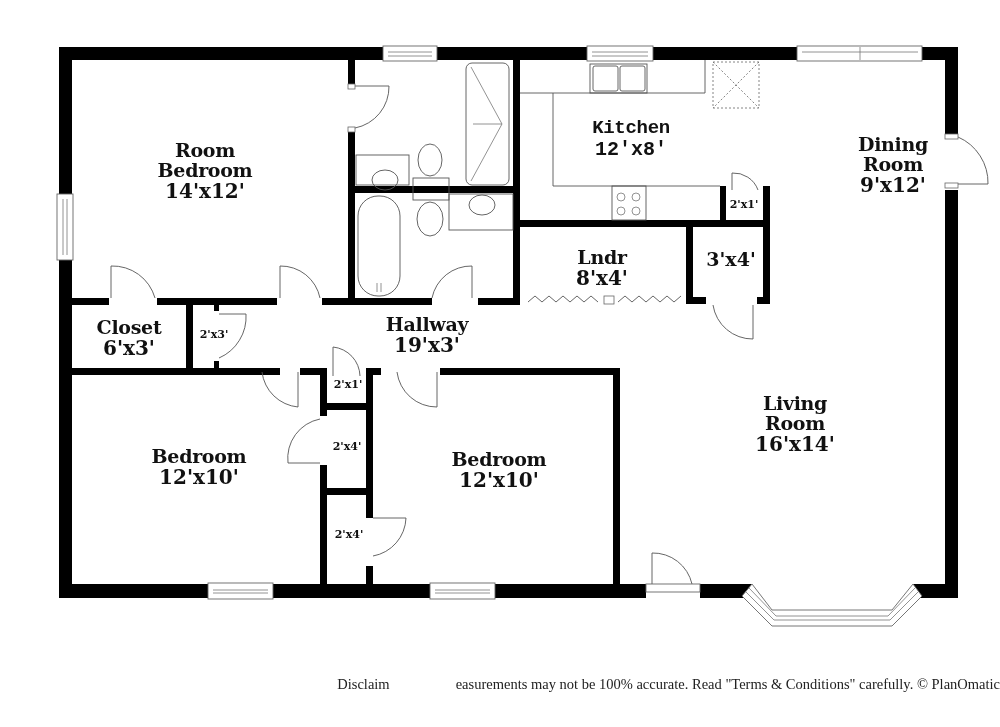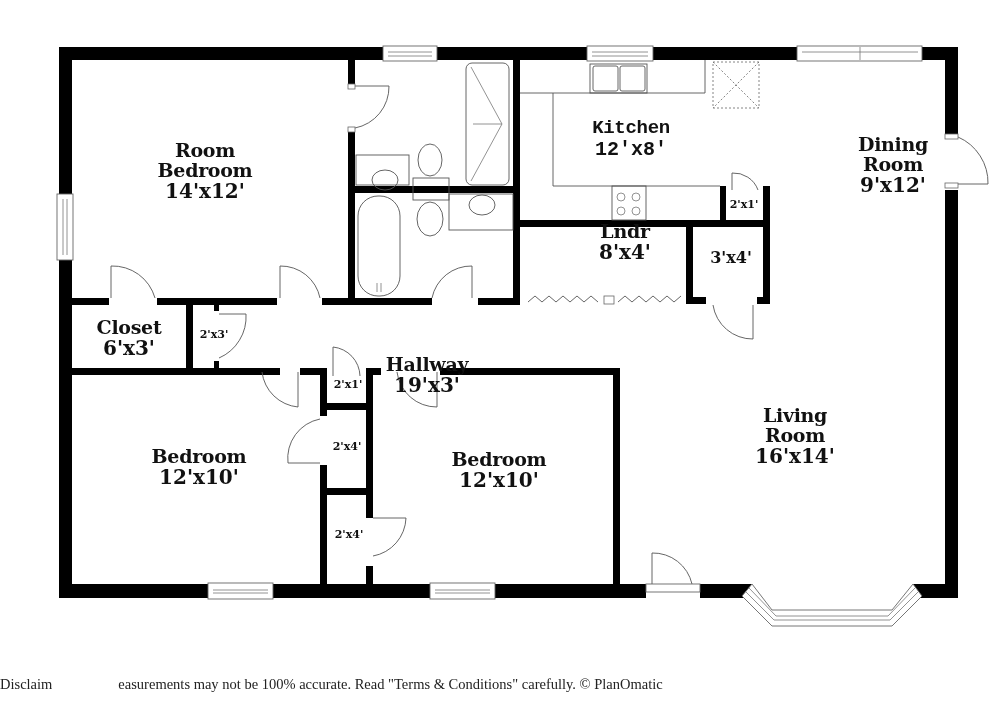--- a/index.html
+++ b/index.html
@@ -8,22 +8,22 @@
   .wall { fill: #000000; }
   .thin { fill: none; stroke: #555555; stroke-width: 0.9; }
   .thin-light { fill: none; stroke: #777777; stroke-width: 0.8; }
   .dash { fill: none; stroke: #666666; stroke-width: 0.8; stroke-dasharray: 2 2; }
   .win { fill: #ffffff; stroke: #666666; stroke-width: 0.9; }
   .jamb { fill: #ffffff; stroke: #666666; stroke-width: 0.8; }
   .room-label { position: absolute; text-align: center; font-family: "DejaVu Serif", "Liberation Serif", serif; font-weight: bold; color: #111111; line-height: 1.05; white-space: nowrap; transform: translate(-50%, 0); }
   .room-label .name { display: block; font-size: 19px; letter-spacing: -0.3px; }
   .room-label .dim { display: block; font-size: 20px; }
   .room-label.small .dim { font-size: 11px; }
-  .room-label.medium .dim { font-size: 16px; }
-  .footer { position: absolute; top: 676px; left: 0; width: 1000px; text-align: left; font-family: "Liberation Serif", "DejaVu Serif", serif; font-size: 14.5px; color: #222222; }
+  .room-label.medium .dim { font-size: 19px; }
+  .footer { position: absolute; top: 676px; left: 0; width: 1000px; text-align: right; font-family: "Liberation Serif", "DejaVu Serif", serif; font-size: 14.5px; color: #222222; }
   .footer .gap { display: inline-block; width: 66px; background: #ffffff; }
 </style>
 </head>
 <body>
 
 <svg id="plan" viewBox="0 0 1000 727" xmlns="http://www.w3.org/2000/svg">
 
   <g>
 
     <rect class="wall" x="59" y="47" width="324" height="13"></rect>
@@ -199,21 +199,21 @@
   <span class="name">Kitchen</span>
   <span class="dim">12'x8'</span>
 </div>
 
 <div class="room-label" style="left:857px; top:135px;margin-left:36px;">
   <span class="name">Dining</span>
   <span class="name">Room</span>
   <span class="dim">9'x12'</span>
 </div>
 
-<div class="room-label" style="left:602px; top:222px;margin-left:23px;">
+<div class="room-label" style="left:602px; top:248px;">
   <span class="name">Lndr</span>
   <span class="dim">8'x4'</span>
 </div>
 
 <div class="room-label medium" style="left:731px; top:250px;">
   <span class="dim">3'x4'</span>
 </div>
 
 <div class="room-label small" style="left:744px; top:199px;">
   <span class="dim">2'x1'</span>
@@ -221,21 +221,21 @@
 
 <div class="room-label" style="left:129px; top:318px;">
   <span class="name">Closet</span>
   <span class="dim">6'x3'</span>
 </div>
 
 <div class="room-label small" style="left:214px; top:329px;">
   <span class="dim">2'x3'</span>
 </div>
 
-<div class="room-label" style="left:427px; top:315px;margin-top:40px;">
+<div class="room-label" style="left:427px; top:315px;">
   <span class="name">Hallway</span>
   <span class="dim">19'x3'</span>
 </div>
 
 <div class="room-label small" style="left:348px; top:379px;">
   <span class="dim">2'x1'</span>
 </div>
 
 <div class="room-label small" style="left:347px; top:441px;">
   <span class="dim">2'x4'</span>
@@ -248,21 +248,21 @@
 <div class="room-label" style="left:199px; top:447px;">
   <span class="name">Bedroom</span>
   <span class="dim">12'x10'</span>
 </div>
 
 <div class="room-label" style="left:499px; top:450px;">
   <span class="name">Bedroom</span>
   <span class="dim">12'x10'</span>
 </div>
 
-<div class="room-label" style="left:795px; top:394px;margin-top:12px;">
+<div class="room-label" style="left:795px; top:394px;">
   <span class="name">Living</span>
   <span class="name">Room</span>
   <span class="dim">16'x14'</span>
 </div>
 
 <div class="footer">
   <span>Disclaim</span><span class="gap">&nbsp;</span><span>easurements may not be 100% accurate. Read "Terms &amp; Conditions" carefully. © PlanOmatic</span>
 </div>
 
 </body></html>

